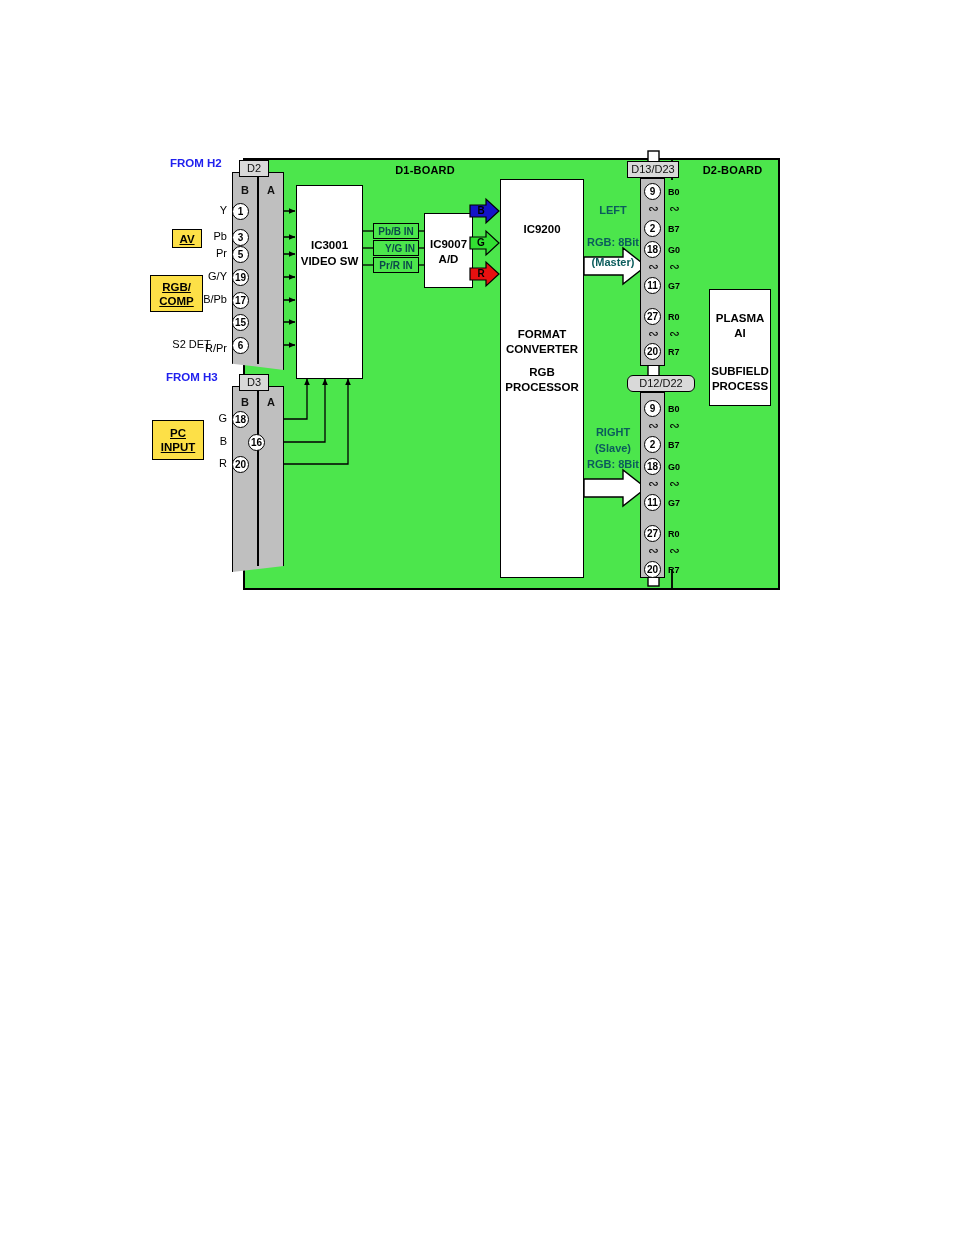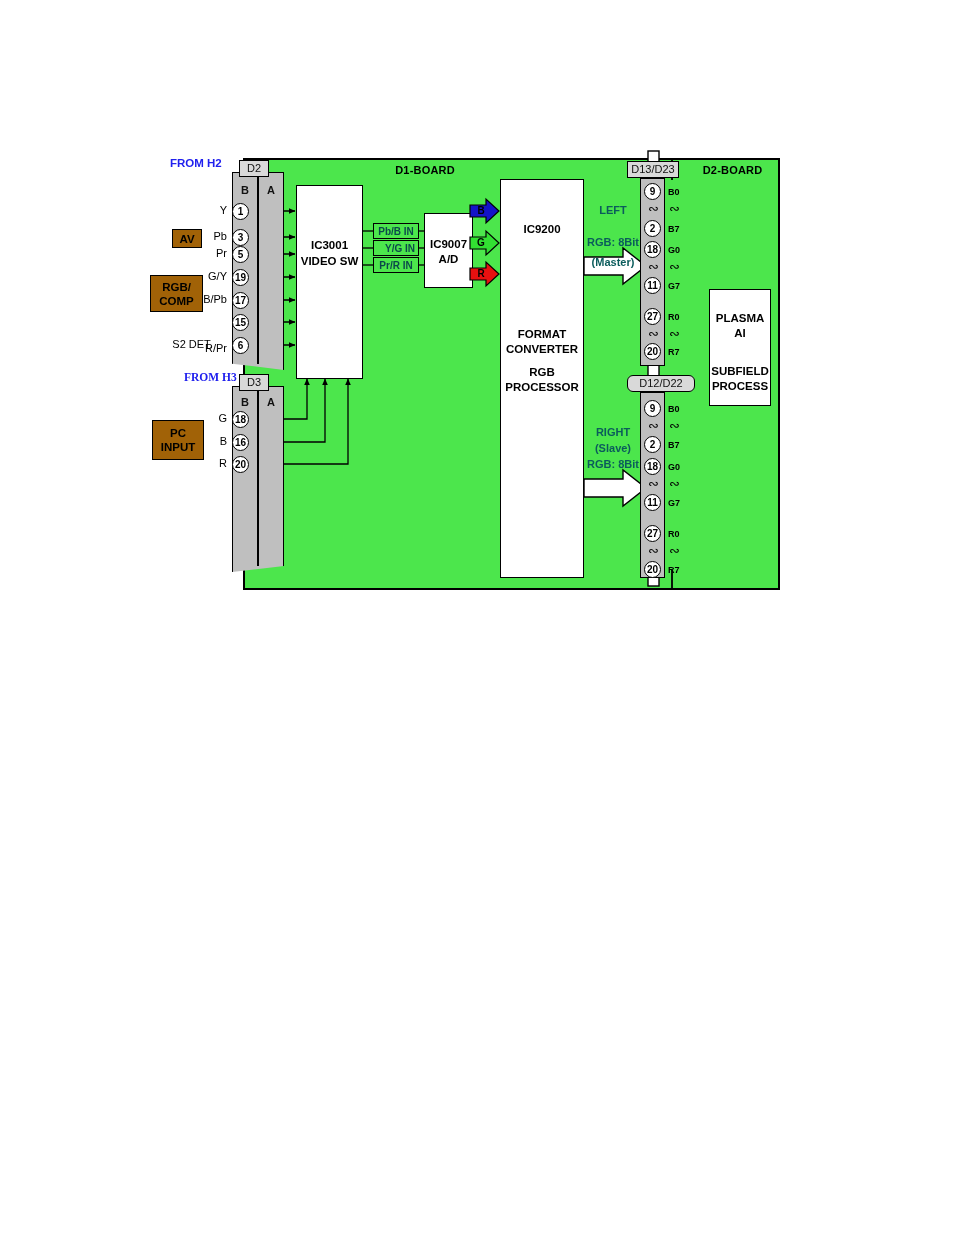--- a/index.html
+++ b/index.html
@@ -26,22 +26,22 @@
   .sig-label{font-size:11px;color:#000;white-space:nowrap;text-align:right;}
   .pin-name{font-size:9px;font-weight:bold;color:#000;white-space:nowrap;}
   .squig{font-size:13px;color:#000;font-family:"Liberation Serif",serif;line-height:1;}
 
   
   .ic{background:#fff;border:1.5px solid #000;}
   .ic-txt{font-size:11.5px;font-weight:bold;color:#000;text-align:center;
           white-space:nowrap;line-height:14px;}
 
   
-  .obox{background:#a16207;border:1.5px solid #000;display:flex;align-items:center;
-        justify-content:center;}
+  .obox{background:#fde047;border:1.5px solid #000;display:flex;align-items:center;
+        justify-content:center;text-decoration:underline;}
   .obox span{font-size:11.5px;font-weight:bold;color:#000;text-align:center;line-height:14px;}
 
   
   .chip{background:#4ce64c;border:1.5px solid #000;font-size:10px;color:#0b4a4a;
         font-weight:bold;text-align:center;white-space:nowrap;
         display:flex;align-items:center;justify-content:center;}
 
   
   .from-lbl{font-size:11.5px;font-weight:bold;color:#2020ee;white-space:nowrap;}
   .teal{font-size:11px;color:#0b5c5c;font-weight:bold;white-space:nowrap;text-align:center;line-height:15px;}
@@ -110,21 +110,21 @@
     </g>
 
     <g stroke="#000" stroke-width="1.8" fill="none">
       <path d="M672,158 V180"></path>
       <path d="M672,378 V392"></path>
       <path d="M672,570 V590"></path>
     </g>
   </svg>
 
   <div class="abs from-lbl" style="left:170px;top:157px;">FROM H2</div>
-  <div class="abs from-lbl" style="left:184px;top:371px;font-family:Liberation Serif, serif;">FROM H3</div>
+  <div class="abs from-lbl" style="left:166px;top:371px;">FROM H3</div>
 
   <div class="abs obox" style="left:172px;top:229px;width:30px;height:19px;">
     <span>AV</span>
   </div>
 
   <div class="abs obox" style="left:150px;top:275px;width:53px;height:37px;flex-direction:column;">
     <span>RGB/</span>
     <span>COMP</span>
   </div>
 
@@ -172,21 +172,21 @@
               clip-path:polygon(0 0,100% 0,100% 60%,0 100%);"></div>
   <div class="abs conn-divider" style="left:257px;top:386px;width:1.5px;height:180px;"></div>
   <div class="abs conn-tag" style="left:239px;top:374px;width:30px;height:17px;">D3</div>
   <div class="abs conn-colhead" style="left:233px;top:396px;width:24px;">B</div>
   <div class="abs conn-colhead" style="left:259px;top:396px;width:24px;">A</div>
 
   <div class="abs sig-label" style="left:198px;top:412px;width:29px;">G</div>
   <div class="abs pin" style="left:232px;top:411px;width:17px;height:17px;">18</div>
 
   <div class="abs sig-label" style="left:198px;top:435px;width:29px;">B</div>
-  <div class="abs pin" style="left:232px;top:434px;width:17px;height:17px;">16</div>
+  <div class="abs pin" style="left:248px;top:434px;width:17px;height:17px;">16</div>
 
   <div class="abs sig-label" style="left:198px;top:457px;width:29px;">R</div>
   <div class="abs pin" style="left:232px;top:456px;width:17px;height:17px;">20</div>
 
   <div class="abs ic" style="left:296px;top:185px;width:67px;height:194px;"></div>
   <div class="abs ic-txt" style="left:296px;top:238px;width:67px;">IC3001</div>
   <div class="abs ic-txt" style="left:296px;top:254px;width:67px;">VIDEO SW</div>
 
   <div class="abs chip" style="left:373px;top:223px;width:46px;height:16px;">Pb/B IN</div>
   <div class="abs chip" style="left:373px;top:240px;width:46px;height:16px;padding-left:8px;">Y/G IN</div>

